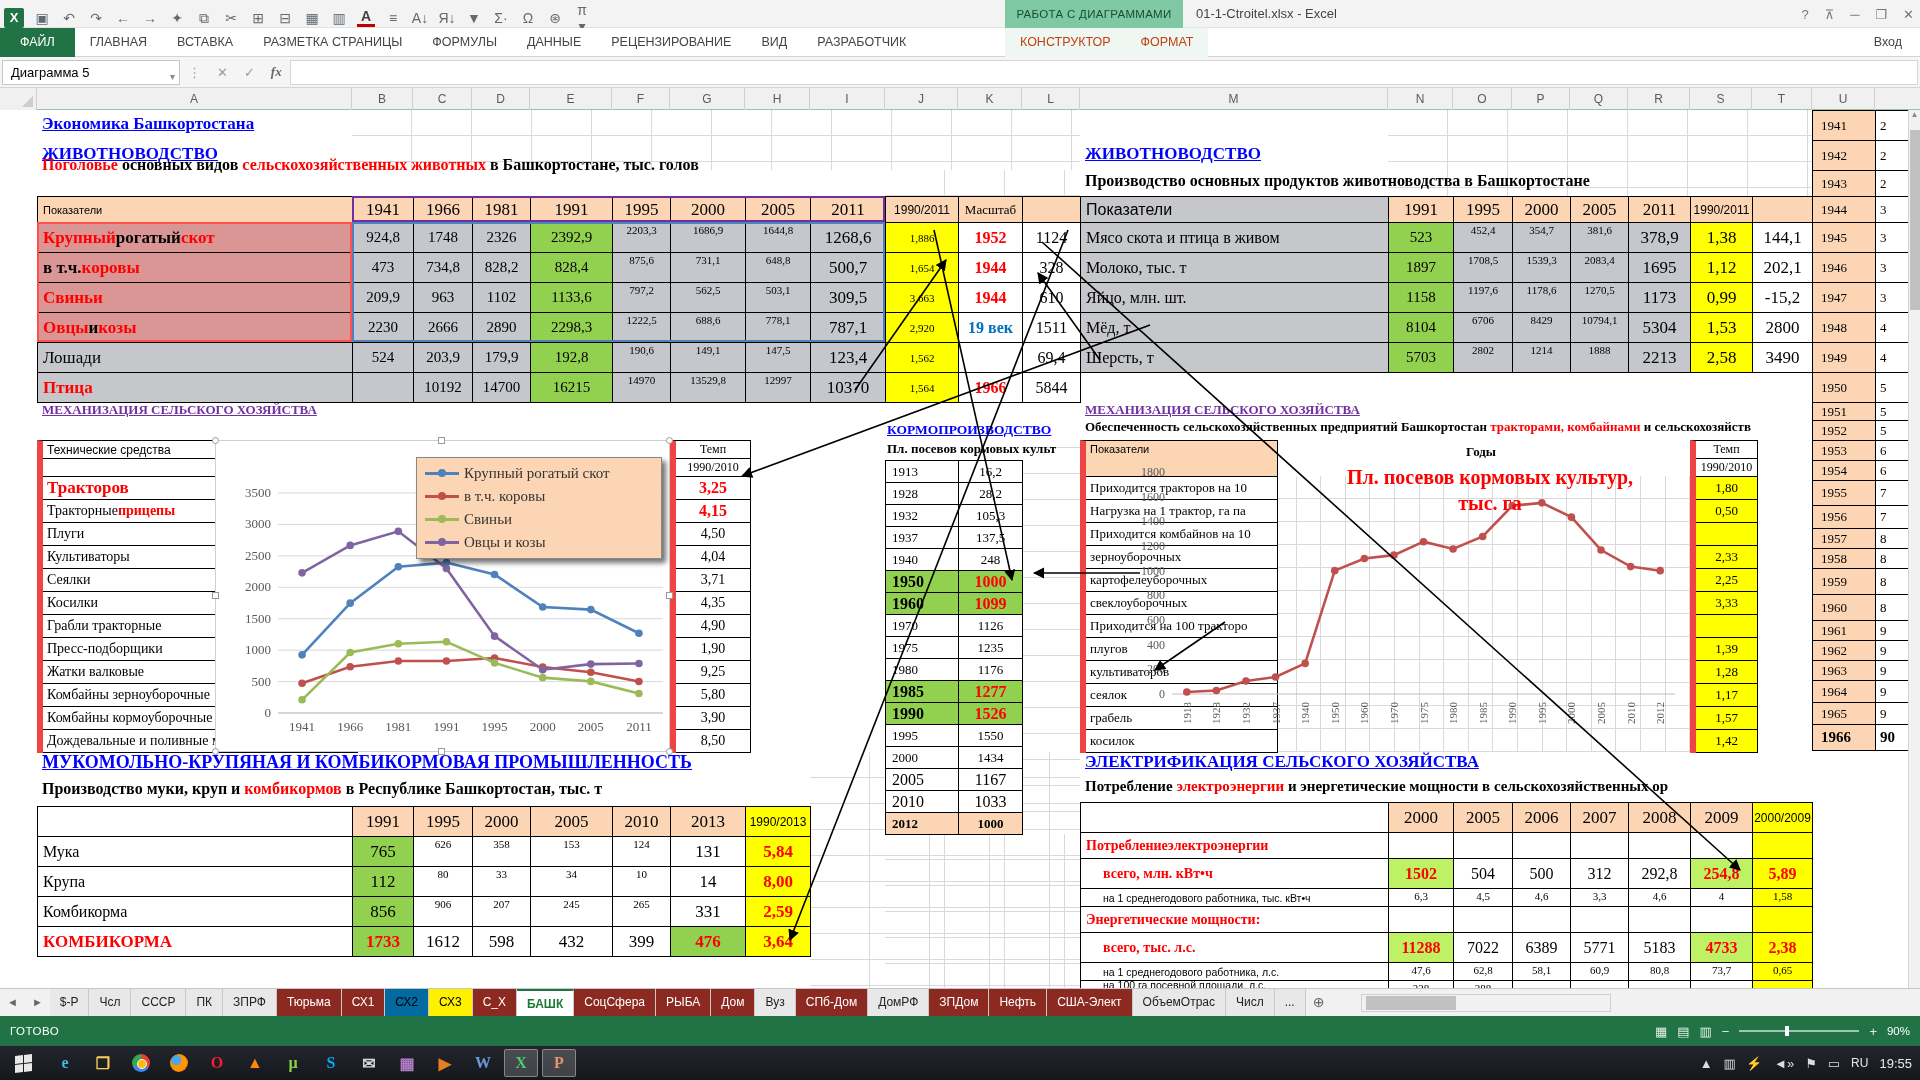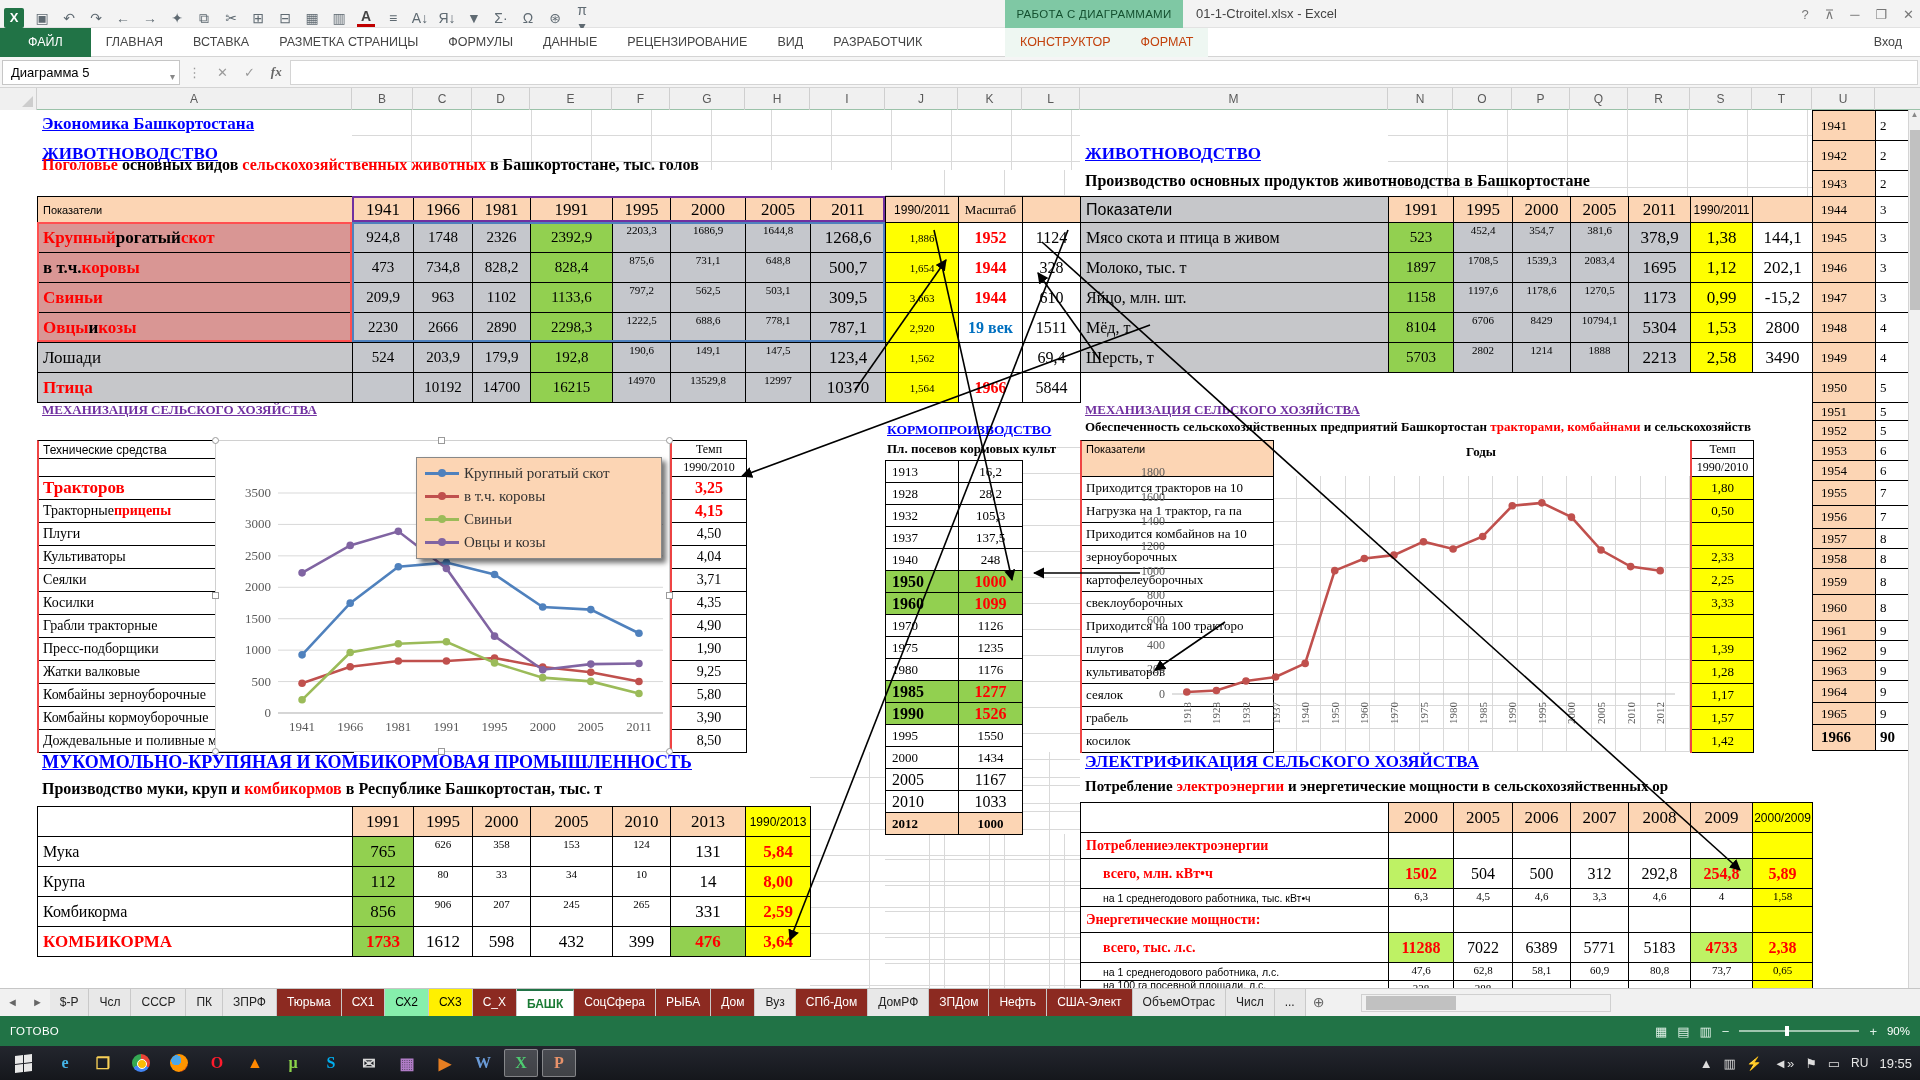--- a/index.html
+++ b/index.html
@@ -9,21 +9,21 @@
   #qat{position:absolute;left:4px;top:2px;display:flex;align-items:center;gap:9px}
   .qi{font-size:14px;color:#5f6a72;width:18px;text-align:center;cursor:pointer}
   .qi.logo{width:20px;height:20px;background:#217346;color:#fff;font-weight:bold;font-size:13px;line-height:20px;border-radius:2px}
   .qi.fontred{border-bottom:3px solid #c00000;font-weight:bold;color:#444;line-height:13px;height:17px}
   #ctxhdr{position:absolute;left:1005px;top:0;width:178px;height:28px;background:#7fc8a4;color:#14502f;font-size:11.5px;text-align:center;line-height:28px;letter-spacing:.3px}
   #wtitle{position:absolute;left:1196px;top:0;height:28px;line-height:28px;font-size:13px;color:#444}
   #winbtns{position:absolute;right:6px;top:0;height:28px;display:flex;align-items:center;gap:16px;color:#777;font-size:13px}
   
   #tabrow{position:absolute;left:0;top:28px;width:1920px;height:29px;background:#fff;border-bottom:1px solid #d4d4d4}
   #tabrow .rtab{display:inline-block;height:29px;line-height:29px;padding:0 15px;font-size:12.5px;color:#444;cursor:pointer}
-  #tabrow .rtab.file{background:#217346;color:#fff;padding:0 28px}
+  #tabrow .rtab.file{background:#217346;color:#fff;padding:0 20px}
   #ctxtabs{position:absolute;left:1005px;top:0;height:29px;background:#eef7f2}
   #ctxtabs .rtab{color:#c2410c}
   #signin{position:absolute;right:18px;top:0;height:29px;line-height:29px;font-size:12.5px;color:#444}
   
   #fbar{position:absolute;left:0;top:57px;width:1920px;height:31px;background:#f5f5f5;border-bottom:1px solid #d4d4d4;display:flex;align-items:center}
   #namebox{width:178px;height:25px;margin-left:2px;background:#fff;border:1px solid #c6c6c6;font-size:13px;padding-left:8px;line-height:23px;color:#000;position:relative}
   #namebox .dd{position:absolute;right:4px;top:4px;color:#888;font-size:10px}
   .fbtn{color:#9a9a9a;font-size:13px;padding:0 8px;cursor:pointer}
   .fx{font-style:italic;font-family:"Liberation Serif",serif;color:#666;font-weight:bold}
   #fxin{flex:1;height:25px;border:1px solid #d4d4d4;background:#fff;margin-right:2px;font-size:13px;padding:0 6px}
@@ -93,21 +93,21 @@
   #tbl-electro .v{font-size:16px}
   #tbl-electro .v.sm{font-size:11px}
   #tbl-electro .v.g{background:#bef264}
   #tbl-electro .v.y{background:#ffff00}
   #tbl-feed{left:885px;top:350px;grid-template-columns:73px 64px;grid-template-rows:repeat(17,22px)}
   #tbl-feed .c{background:#fff;font-size:13px}
   #tbl-feed .c.g{background:#92d050}
   #tbl-feed .c.pch{background:#fcd5b4}
   #tbl-feed .c.lg2{font-size:16px}
   #tbl-feed .yc{justify-content:flex-start;padding-left:6px}
-  .mlist{position:absolute;display:grid;border-top:1px solid #000;border-left:2px solid #ef4444;z-index:2}
+  .mlist{position:absolute;display:grid;border-top:1px solid #000;border-left:6px solid #ef4444;z-index:2}
   #mech-items{left:37px;top:330px;grid-template-columns:315px;grid-template-rows:18px 18px repeat(12,23px)}
   #mech-items .c{background:#fff;justify-content:flex-start;padding-left:4px;font-size:14px}
   #mech-items .c.head{font-size:12px;font-family:"Liberation Sans",sans-serif}
   #mech-temps{left:670px;top:330px;grid-template-columns:75px;grid-template-rows:18px 18px repeat(12,23px)}
   #mech-temps .c{background:#fff;font-size:14px}
   #mech-temps .c.hh{font-size:12px}
   #mech-temps .c.rb{font-size:16px}
   #mechr-items{left:1080px;top:330px;grid-template-columns:192px;grid-template-rows:36px repeat(12,23px)}
   #mechr-items .c{background:#fff;justify-content:flex-start;padding-left:4px;font-size:13px}
   #mechr-items .c.head{background:#fcd5b4;font-size:11px;font-family:"Liberation Sans",sans-serif;align-items:flex-start;padding-top:2px}
@@ -140,21 +140,21 @@
   #arrows{position:absolute;left:0;top:0;width:1908px;height:878px;z-index:6;pointer-events:none}
   
   #vscroll{position:absolute;left:1908px;top:110px;width:12px;height:878px;background:#f1f1f1;border-left:1px solid #d4d4d4}
   #vthumb{position:absolute;left:1px;top:20px;width:10px;height:180px;background:#c1c1c1}
   
   #tabbar{position:absolute;left:0;top:988px;width:1920px;height:28px;background:#f1f1f1;border-top:1px solid #c6c6c6;display:flex;align-items:flex-end}
   .stnav{font-size:11px;color:#666;padding:0 7px;line-height:27px}
   .stab{height:27px;line-height:27px;padding:0 10px;font-size:12px;border-right:1px solid #c9c9c9;color:#222;background:#e8e8e8;cursor:pointer;white-space:nowrap}
   .stab.dr{background:#8c2a21;color:#fff}
   .stab.dr.yl{color:#ffffff}
-  .stab.cyan{background:#86efac;color:#000}
+  .stab.cyan{background:#0369a1;color:#000}
   .stab.yellow{background:#fff000;color:#000}
   .stab.active{background:#fff;color:#1a7a34;font-weight:bold;border-top:2px solid #217346}
   #hscroll{margin-left:30px;height:18px;align-self:center;width:250px;background:#f1f1f1;border:1px solid #d0d0d0;position:relative}
   #hthumb{position:absolute;left:4px;top:1px;width:90px;height:14px;background:#c1c1c1}
   
   #statusbar{position:absolute;left:0;top:1016px;width:1920px;height:30px;background:#217346;color:#fff;font-size:11.5px;display:flex;align-items:center}
   #statusbar .ready{padding-left:10px;letter-spacing:.5px}
   #sright{position:absolute;right:10px;display:flex;align-items:center;gap:10px}
   .vico{font-size:13px;color:#dff0e6;cursor:pointer}
   #zslider{width:120px;height:2px;background:#9fc5ae;position:relative}
@@ -729,20 +729,21 @@
   <div class="hdl" style="left:212px;top:327px"></div>
   <div class="hdl" style="left:666px;top:327px"></div>
   <div class="hdl" style="left:212px;top:638px"></div>
   <div class="hdl" style="left:666px;top:638px"></div>
   <div class="hdl sq" style="left:438px;top:327px"></div>
   <div class="hdl sq" style="left:438px;top:638px"></div>
   <div class="hdl sq" style="left:212px;top:482px"></div>
   <div class="hdl sq" style="left:666px;top:482px"></div>
 
   <div id="chart2">
+    <div id="c2title"><span>Пл. посевов кормовых культур,</span><br><span>тыс. га</span></div>
     <svg id="svg-right" width="570" height="292">
         <text x="45" y="240" text-anchor="end" font-size="12" fill="#595959" font-family="Liberation Serif,serif">0</text>
         <text x="45" y="215.33333333333334" text-anchor="end" font-size="12" fill="#595959" font-family="Liberation Serif,serif">200</text>
         <text x="45" y="190.66666666666669" text-anchor="end" font-size="12" fill="#595959" font-family="Liberation Serif,serif">400</text>
         <text x="45" y="166" text-anchor="end" font-size="12" fill="#595959" font-family="Liberation Serif,serif">600</text>
         <text x="45" y="141.33333333333334" text-anchor="end" font-size="12" fill="#595959" font-family="Liberation Serif,serif">800</text>
         <text x="45" y="116.66666666666666" text-anchor="end" font-size="12" fill="#595959" font-family="Liberation Serif,serif">1000</text>
         <text x="45" y="92" text-anchor="end" font-size="12" fill="#595959" font-family="Liberation Serif,serif">1200</text>
         <text x="45" y="67.33333333333334" text-anchor="end" font-size="12" fill="#595959" font-family="Liberation Serif,serif">1400</text>
         <text x="45" y="42.666666666666686" text-anchor="end" font-size="12" fill="#595959" font-family="Liberation Serif,serif">1600</text>

